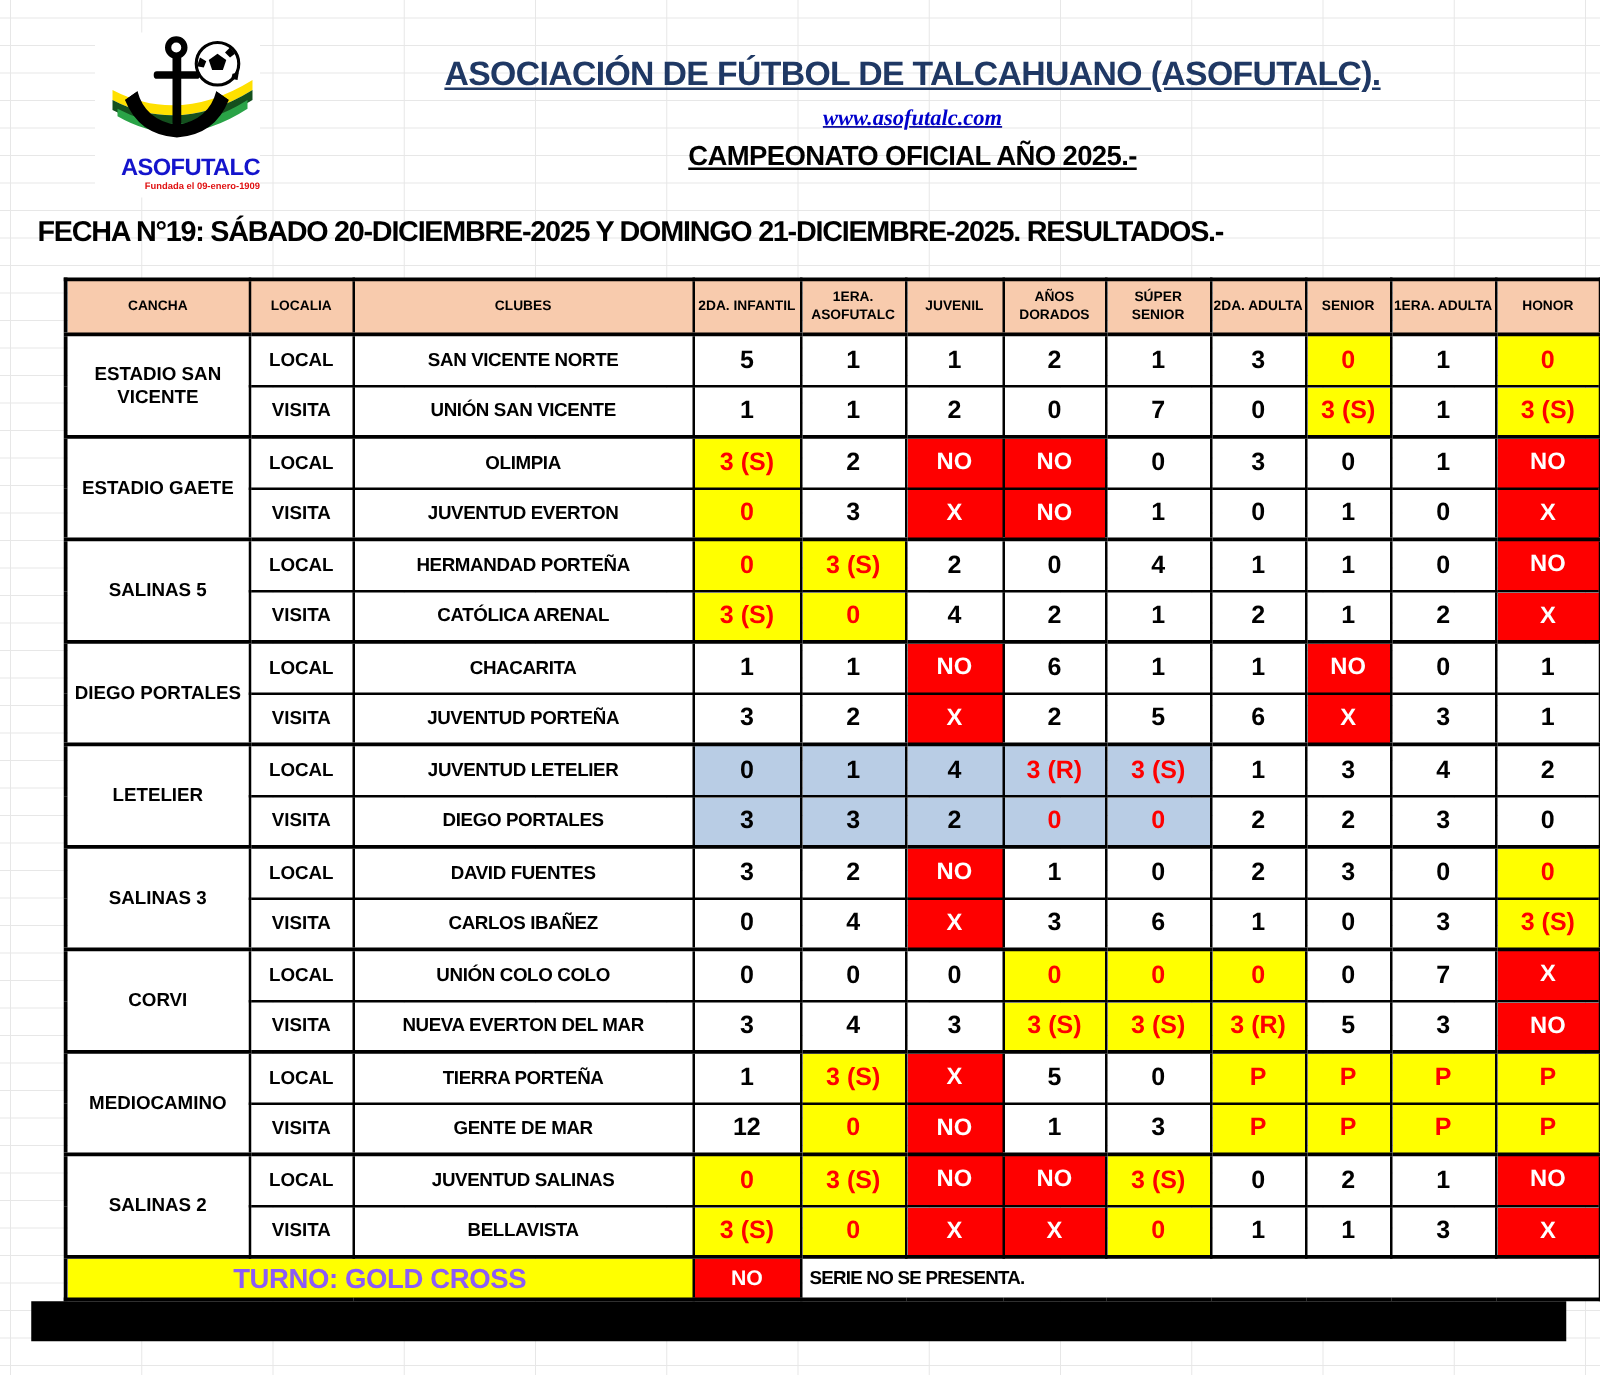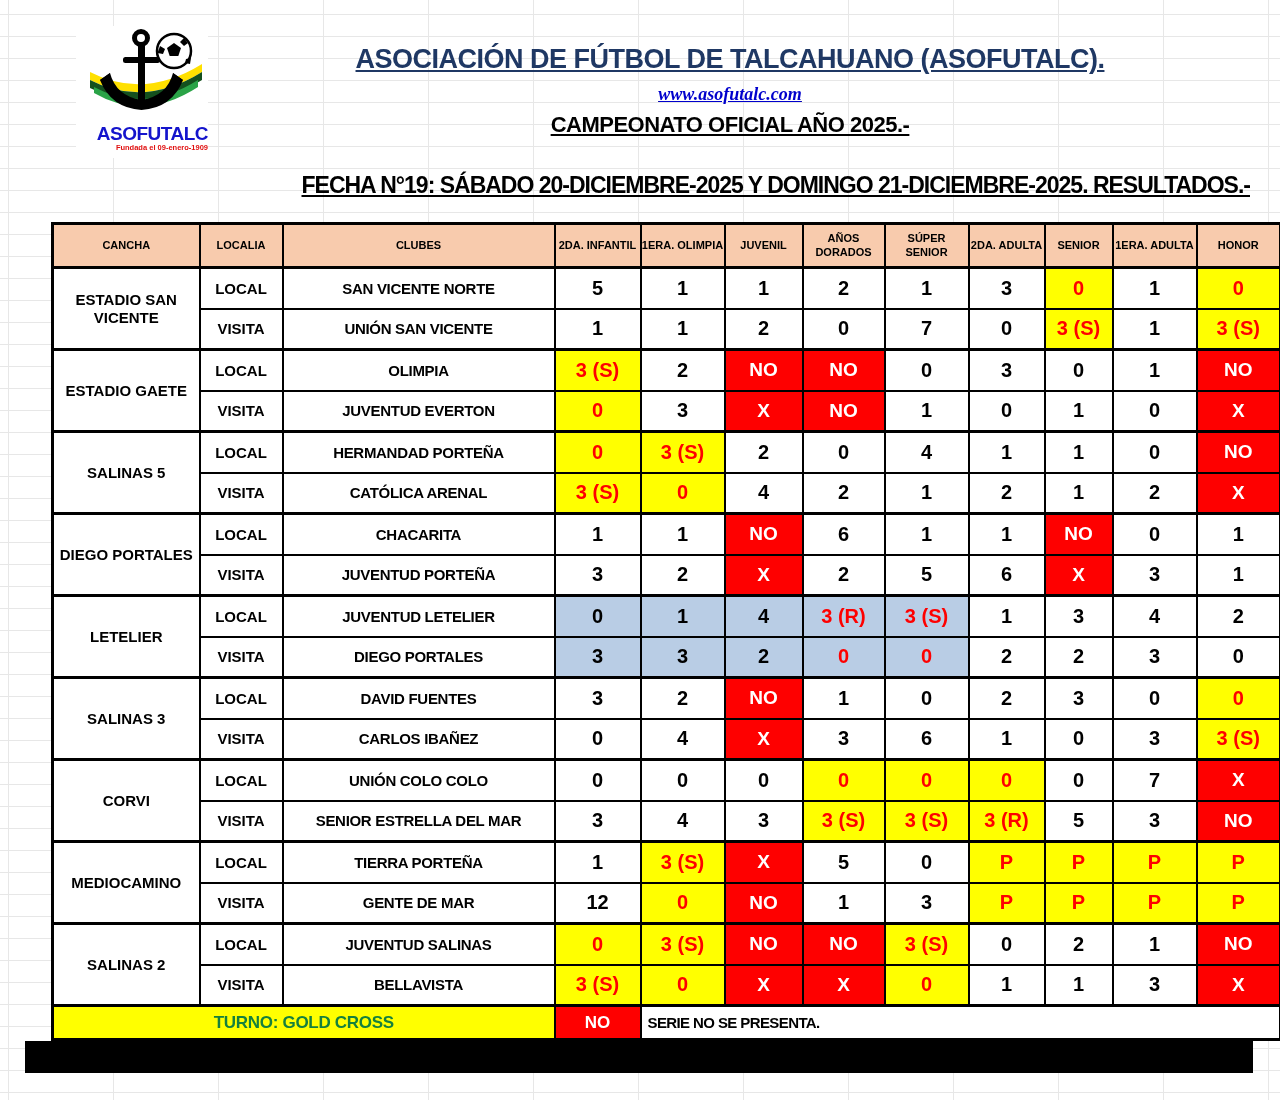--- a/index.html
+++ b/index.html
@@ -17,22 +17,22 @@
   .logo-box { position:absolute; left:76px; top:26px; width:132px; height:132px; background:#fff; text-align:right; }
   .logo-name { color:#1414cc; font-weight:bold; font-size:19px; letter-spacing:-0.5px; line-height:1; margin-top:-2px; }
   .logo-founded { color:#e01010; font-weight:bold; font-size:7.5px; line-height:1.2; }
 
   .title-block { position:absolute; left:205px; top:44px; width:1050px; text-align:center; }
   .main-title { color:#1f3864; font-weight:bold; font-size:27px; text-decoration:underline; letter-spacing:-0.5px; }
   .website { margin-top:9px;text-decoration:underline; }
   .website a { font-family:"Liberation Serif", serif; font-style:italic; font-weight:bold; font-size:18px; color:#0000cc; text-decoration:underline; }
   .subtitle { margin-top:7px; color:#000; font-weight:bold; font-size:22px; text-decoration:underline; letter-spacing:-0.5px; }
 
-  .round-title { position:absolute; left:30px; top:172px; width:1220px; text-align:right;
-    color:#000; font-weight:bold; font-size:23px; text-decoration:underline; letter-spacing:-1px; white-space:nowrap; }
+  .round-title { position:absolute; left:30px; top:172px; width:1220px; text-align:left;
+    color:#000; font-weight:bold; font-size:23px; letter-spacing:-1px; white-space:nowrap; }
 
   
   .table-wrap { position:absolute; left:25px; top:222px; width:1228px; }
   table { border-collapse:collapse; table-layout:fixed; width:1228px; border:3px solid #000;margin-left:26px; }
   th, td { border:2px solid #000; overflow:hidden; }
   thead tr { height:44px; }
   tbody tr { height:41px; }
   tfoot tr { height:34px; }
   th { background:#f8cbad; color:#000; font-weight:bold; font-size:11px; line-height:1.25; text-align:center; border-bottom:3px solid #000; }
   td { text-align:center; font-weight:bold; background:#fff; }
@@ -41,21 +41,21 @@
   td.cancha { font-size:15px; line-height:1.2; padding:0 4px; }
   td.localia { font-size:15px; }
   td.club { font-size:15px; letter-spacing:-0.3px; padding:0 4px; }
   td.score { font-size:20px; }
   td.s-n { background:#fff; color:#000; }
   td.s-y { background:#ffff00; color:#fe0000; }
   td.s-r { background:#fe0000; color:#fff; font-size:19px; }
   td.s-b { background:#b9cde5; color:#000; }
   td.s-br { background:#b9cde5; color:#fe0000; }
   tfoot td { border-top:3px solid #000; }
-  td.turno { background:#ffff00; color:#15803d; font-size:17px; letter-spacing:-0.3px; }
+  td.turno { background:#ffff00; color:#8b5cf6; font-size:22px; letter-spacing:-0.3px; }
   td.foot-no { background:#fe0000; color:#fff; font-size:17px; }
   td.legend { background:#fff; color:#000; text-align:left; padding-left:6px; font-size:15px; letter-spacing:-0.6px; }
   .black-bar { width:1228px; height:32px; background:#000; }
 </style>
 </head>
 <body>
 
 <div class="page">
 
   <div class="logo-box">
@@ -104,21 +104,21 @@
         <col style="width:68px">
           <col style="width:84px">
           <col style="width:84px">
       </colgroup>
       <thead id="results-head">
           <tr class="head-row">
             <th>CANCHA</th>
             <th>LOCALIA</th>
             <th>CLUBES</th>
             <th>2DA. INFANTIL</th>
-            <th>1ERA. OLIMPIA</th>
+            <th>1ERA. ASOFUTALC</th>
             <th>JUVENIL</th>
             <th>AÑOS DORADOS</th>
             <th>SÚPER SENIOR</th>
             <th>2DA. ADULTA</th>
             <th>SENIOR</th>
             <th>1ERA. ADULTA</th>
             <th>HONOR</th>
           </tr>
         </thead>
       <tbody id="results-body">
@@ -293,21 +293,21 @@
             <td class="score s-n">0</td>
             <td class="score s-y">0</td>
             <td class="score s-y">0</td>
             <td class="score s-y">0</td>
             <td class="score s-n">0</td>
             <td class="score s-n">7</td>
             <td class="score s-r">X</td>
           </tr>
           <tr class="r-second">
             <td class="localia">VISITA</td>
-            <td class="club">SENIOR ESTRELLA DEL MAR</td>
+            <td class="club">NUEVA EVERTON DEL MAR</td>
             <td class="score s-n">3</td>
             <td class="score s-n">4</td>
             <td class="score s-n">3</td>
             <td class="score s-y">3 (S)</td>
             <td class="score s-y">3 (S)</td>
             <td class="score s-y">3 (R)</td>
             <td class="score s-n">5</td>
             <td class="score s-n">3</td>
             <td class="score s-r">NO</td>
           </tr>

